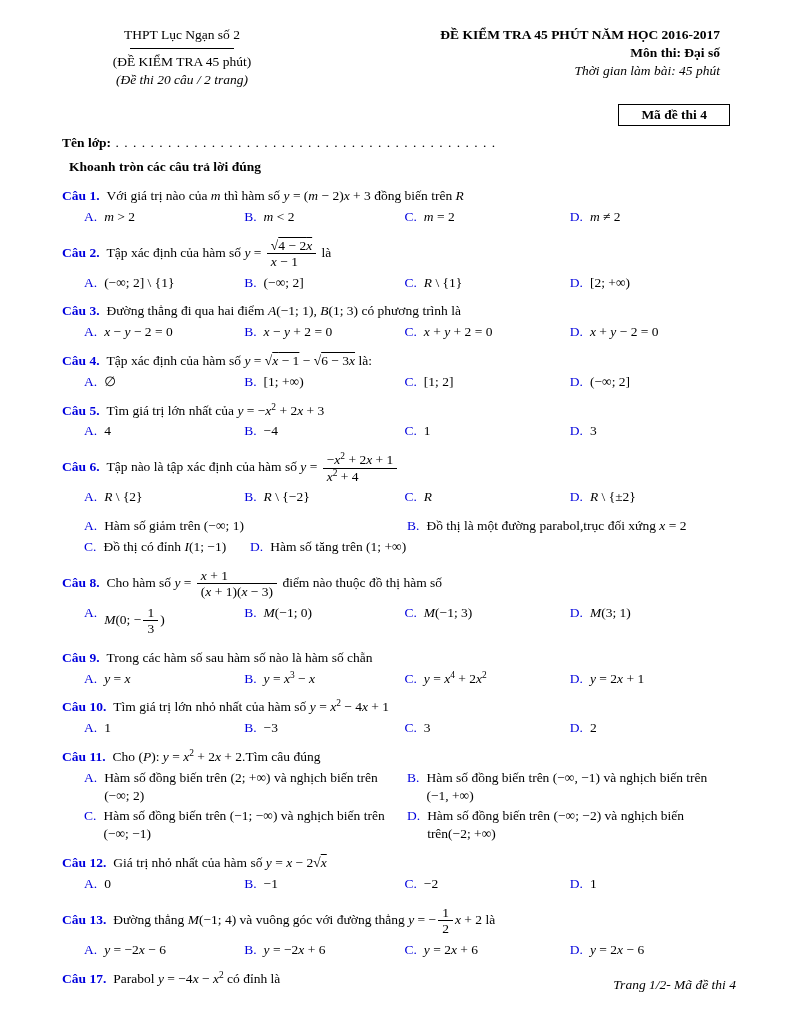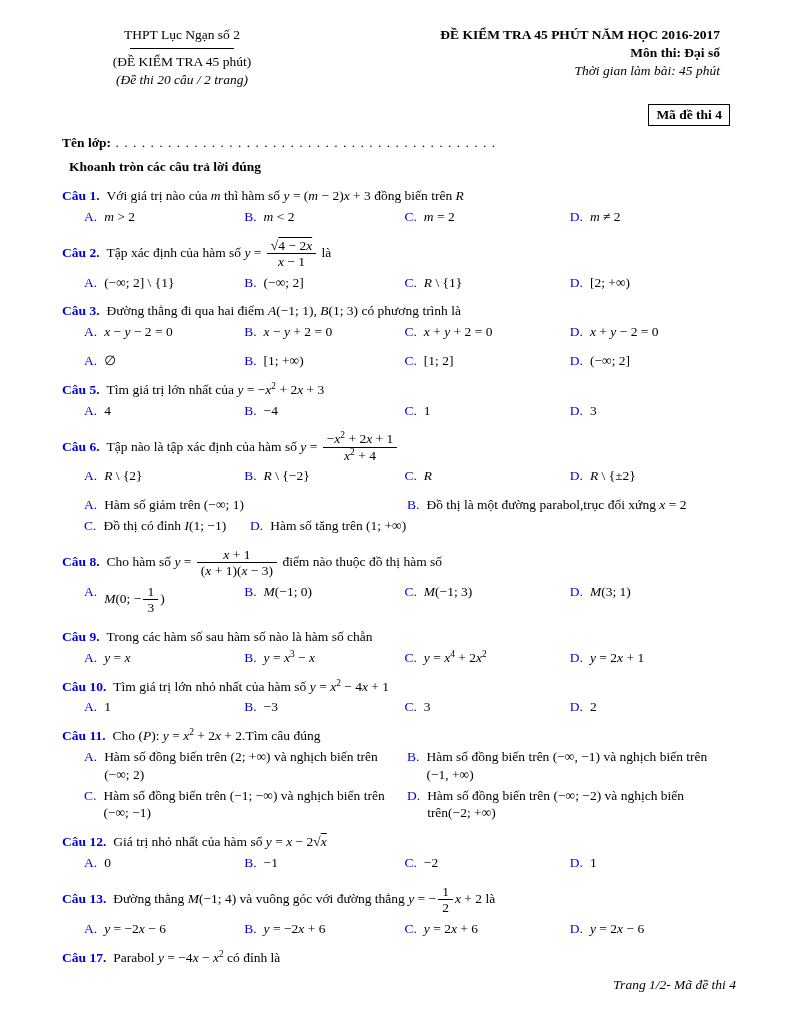--- a/index.html
+++ b/index.html
@@ -17,37 +17,37 @@
   }
   .bold{font-weight:bold;}
   .italic{font-style:italic;}
   
   .header{display:flex;justify-content:space-between;align-items:flex-start;}
   .header-left{width:240px;text-align:center;}
   .school-line{width:104px;border-bottom:1px solid #000;margin:3px auto 4px auto;height:1px;}
   .header-right{width:410px;text-align:right;margin-right:10px;}
   
   .exam-code-row{text-align:right;margin-top:16px;}
-  .exam-code{display:inline-block;border:1px solid #000;padding:1px 7px;font-weight:bold;}
+  .exam-code{display:inline-block;border:1px solid #000;padding:1px 22px;font-weight:bold;}
   
   .student{margin-top:8px;}
   .student-line{white-space:nowrap;overflow:hidden;}
   .label{font-weight:bold;}
   .dots{letter-spacing:1px;}
   .instruction{font-weight:bold;margin:6px 0 0 7px;}
   
   .question{margin-top:11px;}
   .q-head{display:block;}
   .q-num{color:var(--accent,#0000dd);font-weight:bold;margin-right:7px;}
   .opt-row{display:flex;align-items:flex-start;padding-left:22px;margin-top:3px;}
   .option{display:flex;align-items:flex-start;padding-right:6px;box-sizing:border-box;}
   .opt-letter{color:var(--accent,#0000dd);margin-right:7px;flex:0 0 auto;}
   .opt-text{display:block;}
   
-  .frac{display:inline-block;vertical-align:middle;text-align:center;line-height:1.15;margin:1px 2px;}
+  .frac{display:inline-block;vertical-align:middle;text-align:left;line-height:1.15;margin:1px 2px;}
   .frac .num{display:block;padding:0 4px;}
   .frac .den{display:block;border-top:1px solid #000;padding:0 4px;}
   .ov{text-decoration:overline;}
   sup{font-size:0.7em;line-height:0;}
   i{font-style:italic;}
   
   .footer{position:absolute;right:56px;bottom:30px;font-style:italic;margin-top:10px;}
 </style>
 </head>
 <body>
@@ -138,20 +138,21 @@
             <span class="opt-letter">C.</span>
             <span class="opt-text"><i>x</i> + <i>y</i> + 2 = 0</span>
           </div>
           <div class="option" style="flex: 1 1 auto;">
             <span class="opt-letter">D.</span>
             <span class="opt-text"><i>x</i> + <i>y</i> − 2 = 0</span>
           </div>
         </div>
       </section>
       <section class="question">
+        <div class="q-head"><span class="q-num">Câu 4.</span><span class="q-text">Tập xác định của hàm số <i>y</i> = √<span class="ov"><i>x</i> − 1</span> − √<span class="ov">6 − 3<i>x</i></span> là:</span></div>
         <div class="opt-row">
           <div class="option" style="flex: 0 0 24.8%;">
             <span class="opt-letter">A.</span>
             <span class="opt-text">∅</span>
           </div>
           <div class="option" style="flex: 0 0 24.8%;">
             <span class="opt-letter">B.</span>
             <span class="opt-text">[1; +∞)</span>
           </div>
           <div class="option" style="flex: 0 0 25.6%;">

